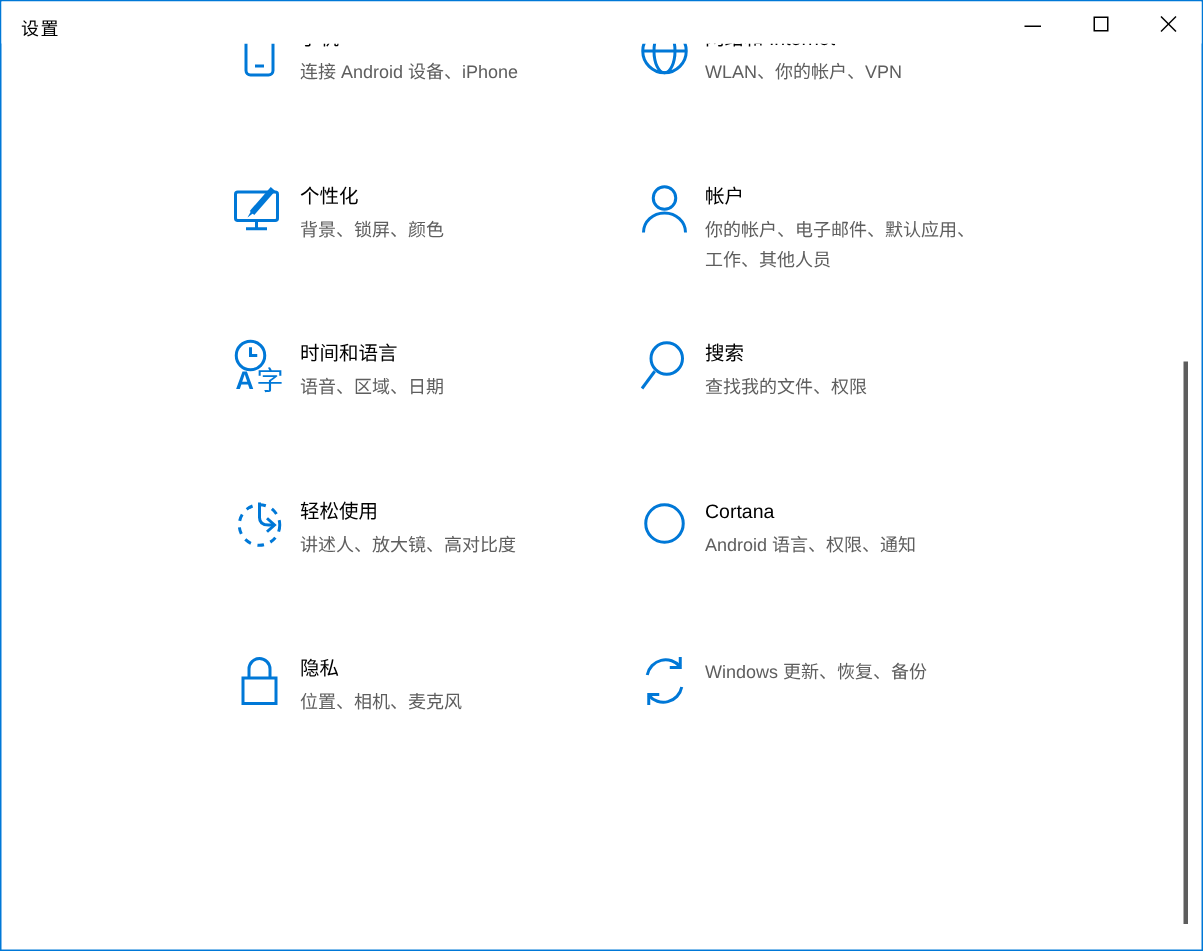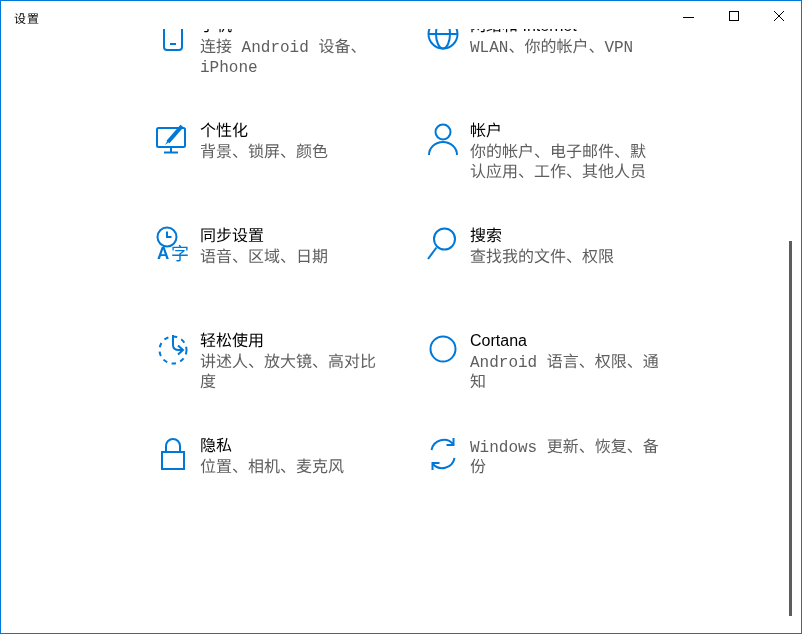--- a/index.html
+++ b/index.html
@@ -39,22 +39,22 @@
   .grid{
     position:absolute;left:154px;top:-37px;width:540px;
     display:grid;grid-template-columns:270px 270px;grid-auto-rows:105px;
   }
   .tile{display:flex;align-items:flex-start;padding-top:24px;cursor:default;}
   .tile .icon{width:36px;height:36px;flex:0 0 36px;margin-right:9px;display:block;}
   .tile svg{width:36px;height:36px;display:block;}
   .ticon{stroke:var(--accent);fill:none;stroke-width:2;}
   .ticon-fill{fill:var(--accent);stroke:none;}
   .txt{min-width:0;}
-  .t{font-size:16px;line-height:20px;color:var(--title-text);white-space:nowrap;}
-  .s{font-size:16px;line-height:20px;color:var(--subtitle-text);margin-top:2px;max-width:189px;font-family:Liberation Mono, monospace;}
+  .t{font-size:13px;line-height:20px;color:var(--title-text);white-space:nowrap;}
+  .s{font-size:12px;line-height:20px;color:var(--subtitle-text);margin-top:2px;max-width:189px;}
   
   .scrollbar-thumb{
     position:absolute;right:9px;top:240px;width:3px;height:375px;
     background:var(--scrollbar);z-index:6;
   }
 </style>
 </head>
 <body>
 
 <div class="titlebar">
@@ -148,21 +148,21 @@
         <svg viewBox="0 0 36 36">
           <g class="ticon">
             <circle cx="12" cy="11" r="9.5"></circle>
             <path d="M12 5.5 v5.5 h4.5"></path>
           </g>
           <text x="2" y="33" font-size="17" font-weight="bold" fill="var(--accent)">A</text>
           <text x="16" y="34" font-size="18" fill="var(--accent)">字</text>
         </svg>
       </span>
       <div class="txt">
-        <div class="t">同步设置</div>
+        <div class="t">时间和语言</div>
         <div class="s">语音、区域、日期</div>
       </div>
     </div>
 
     <div class="tile">
       <span class="icon">
         <svg viewBox="0 0 36 36">
             <g class="ticon">
           <circle cx="19.5" cy="13" r="10.5"></circle>
           <line x1="11.5" y1="21.5" x2="3" y2="33"></line>

